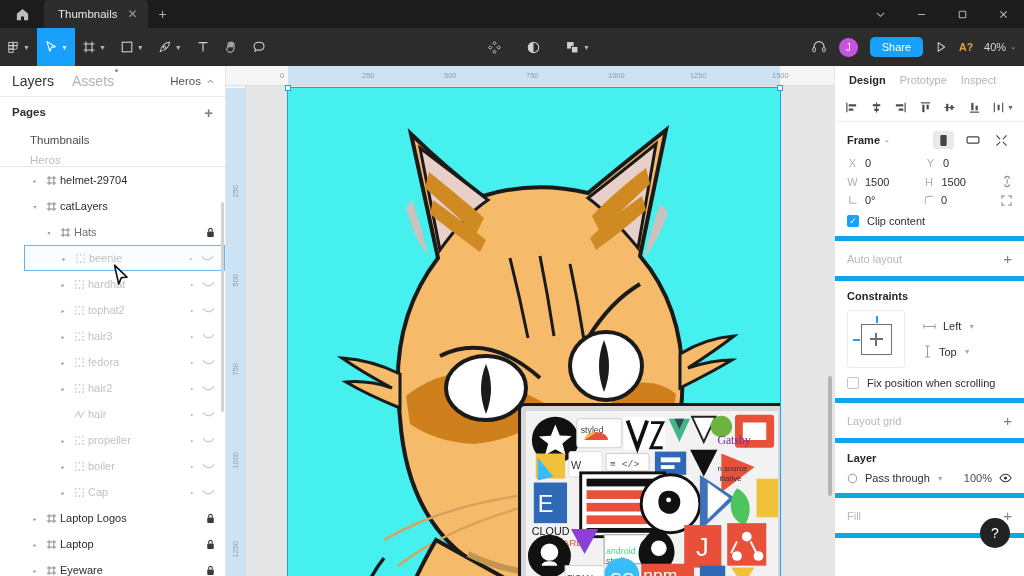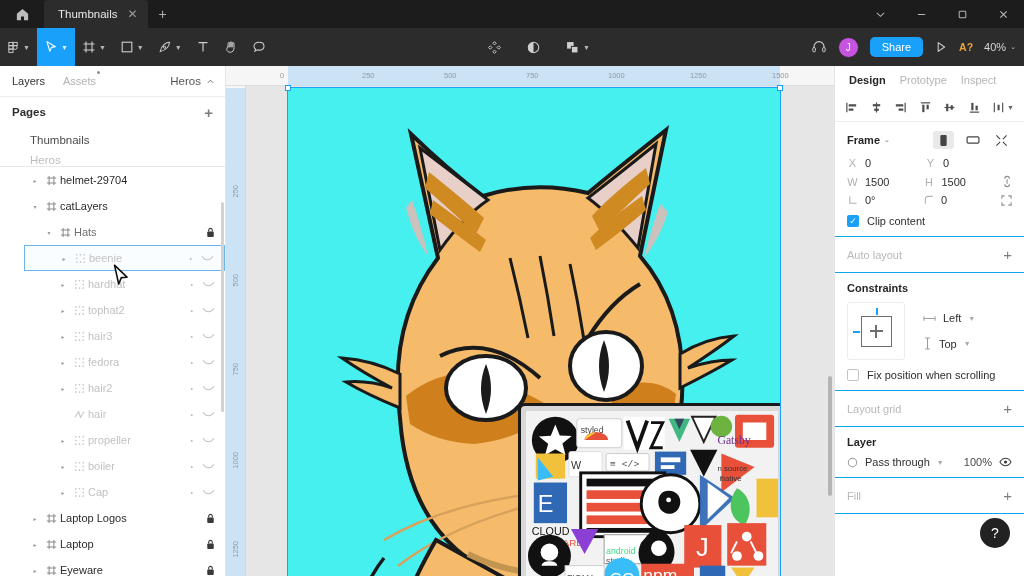--- a/index.html
+++ b/index.html
@@ -73,21 +73,21 @@
 
   
   .left {
     position: absolute; top: 66px; left: 0; width: 226px; height: 510px;
     background: #fff; border-right: 1px solid #e5e5e5; overflow: hidden;
   }
   .lp-tabs {
     height: 31px; display: flex; align-items: center; padding: 0 12px;
     gap: 18px; border-bottom: 1px solid #ececec; position: relative;
   }
-  .lp-tab { font-size: 11px; color: #b3b3b3; }
+  .lp-tab { font-size: 14px; color: #b3b3b3; }
   .lp-tab.active { color: #333; }
   .lp-tab .dot {
     position: absolute; width: 3px; height: 3px; border-radius: 50%;
     background: #8c8c8c; margin-left: 1px; margin-top: -4px;
   }
   .heros-sel {
     position: absolute; right: 10px; display: flex; align-items: center;
     gap: 5px; font-size: 11.5px; color: #555;
   }
   .pages-hdr {
@@ -188,21 +188,21 @@
     height: 28px; display: flex; align-items: center; gap: 14px; padding: 0 14px;
     font-size: 11px;
   }
   .rp-tab { color: #b5b5b5; }
   .rp-tab.active { color: #262626; font-weight: 600; }
   .align-row {
     height: 28px; display: flex; align-items: center; justify-content: space-between;
     padding: 0 10px; border-bottom: 1px solid #ededed;
   }
   .al { color: #4d4d4d; display: flex; align-items: center; gap: 2px; }
-  .sect { padding: 9px 12px; border-bottom: 1px solid #0ea5e9; }
+  .sect { padding: 9px 12px; border-bottom: 5px solid #0ea5e9; }
   .sect-hd {
     display: flex; align-items: center; justify-content: space-between;
     font-size: 11px; color: #262626; font-weight: 600; margin-bottom: 8px;
   }
   .sect-hd.muted { color: #b8b8b8; font-weight: 400; margin-bottom: 0; }
   .dev-grp { display: flex; align-items: center; gap: 8px; }
   .dev {
     width: 21px; height: 18px; display: flex; align-items: center;
     justify-content: center; border-radius: 3px; color: #444;
   }

